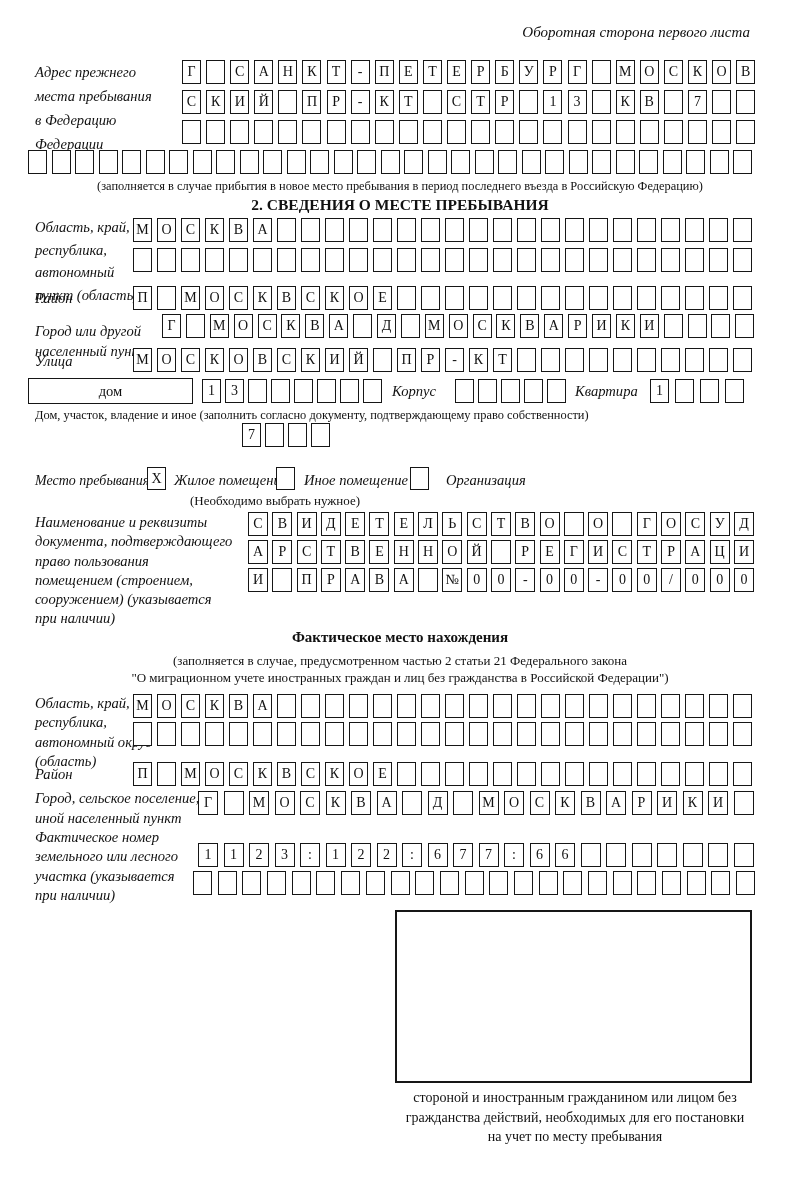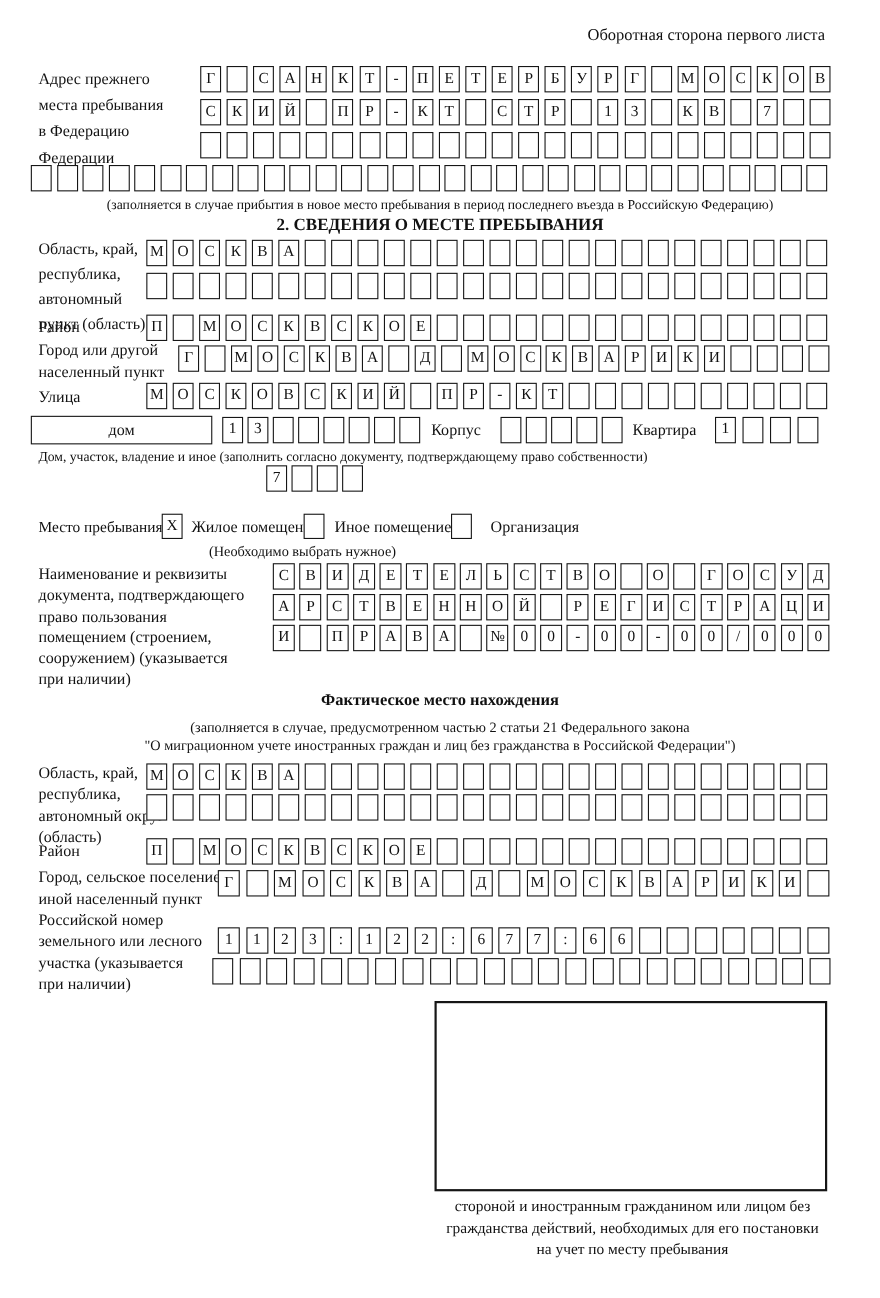--- a/index.html
+++ b/index.html
@@ -3,21 +3,21 @@
 <meta charset="utf-8">
 <style>
   html,body{margin:0;padding:0;background:#888;}
   *{box-sizing:border-box;}
   #page{
     position:relative;width:800px;height:1180px;background:#ffffff;
     font-family:"Liberation Serif","DejaVu Serif",serif;color:#111;
     margin:0 auto;overflow:hidden;
   }
   .abs{position:absolute;}
-  .lbl{font-size:14.6px;line-height:21px;}
+  .lbl{font-size:14.6px;line-height:21px;font-style:italic;}
   .cap{font-size:12.4px;}
   .bold{font-weight:bold;}
   .center{text-align:center;width:800px;left:0;}
   .boxrow{position:absolute;display:flex;align-items:flex-start;}
   .cell{
     height:24px;border:1.6px solid #161616;flex:0 0 auto;
     display:flex;align-items:center;justify-content:center;
     font-size:14px;line-height:1;background:#fff;
   }
   .fieldrect{
@@ -244,21 +244,21 @@
       <div class="cell" style="width: 19px; margin-right: 5px;"></div>
       <div class="cell" style="width: 19px; margin-right: 5px;"></div>
       <div class="cell" style="width: 19px; margin-right: 5px;"></div>
       <div class="cell" style="width: 19px; margin-right: 5px;"></div>
       <div class="cell" style="width: 19px; margin-right: 5px;"></div>
       <div class="cell" style="width: 19px; margin-right: 5px;"></div>
       <div class="cell" style="width: 19px; margin-right: 5px;"></div>
       <div class="cell" style="width: 19px;"></div>
     </div>
 
-  <div class="abs lbl" style="left:35px;top:310px;line-height:19.5px;">
+  <div class="abs lbl" style="left:35px;top:322px;line-height:19.5px;">
     <div>Город или другой</div>
     <div>населенный пункт</div>
   </div>
   <div class="boxrow" style="left:162px;top:314px;">
       <div class="cell" style="width: 19px; margin-right: 4.9px;">Г</div>
       <div class="cell" style="width: 19px; margin-right: 4.9px;"></div>
       <div class="cell" style="width: 19px; margin-right: 4.9px;">М</div>
       <div class="cell" style="width: 19px; margin-right: 4.9px;">О</div>
       <div class="cell" style="width: 19px; margin-right: 4.9px;">С</div>
       <div class="cell" style="width: 19px; margin-right: 4.9px;">К</div>
@@ -555,21 +555,21 @@
       <div class="cell" style="width: 20px; margin-right: 5.5px;">В</div>
       <div class="cell" style="width: 20px; margin-right: 5.5px;">А</div>
       <div class="cell" style="width: 20px; margin-right: 5.5px;">Р</div>
       <div class="cell" style="width: 20px; margin-right: 5.5px;">И</div>
       <div class="cell" style="width: 20px; margin-right: 5.5px;">К</div>
       <div class="cell" style="width: 20px; margin-right: 5.5px;">И</div>
       <div class="cell" style="width: 20px;"></div>
     </div>
 
   <div class="abs lbl" style="left:35px;top:828px;line-height:19.3px;">
-    <div>Российской номер</div>
+    <div>Фактическое номер</div>
     <div>земельного или лесного</div>
     <div>участка (указывается</div>
     <div>при наличии)</div>
   </div>
   <div class="boxrow" style="left:198px;top:843px;">
       <div class="cell" style="width: 20px; margin-right: 5.5px;">1</div>
       <div class="cell" style="width: 20px; margin-right: 5.5px;">1</div>
       <div class="cell" style="width: 20px; margin-right: 5.5px;">2</div>
       <div class="cell" style="width: 20px; margin-right: 5.5px;">3</div>
       <div class="cell" style="width: 20px; margin-right: 5.5px;">:</div>

